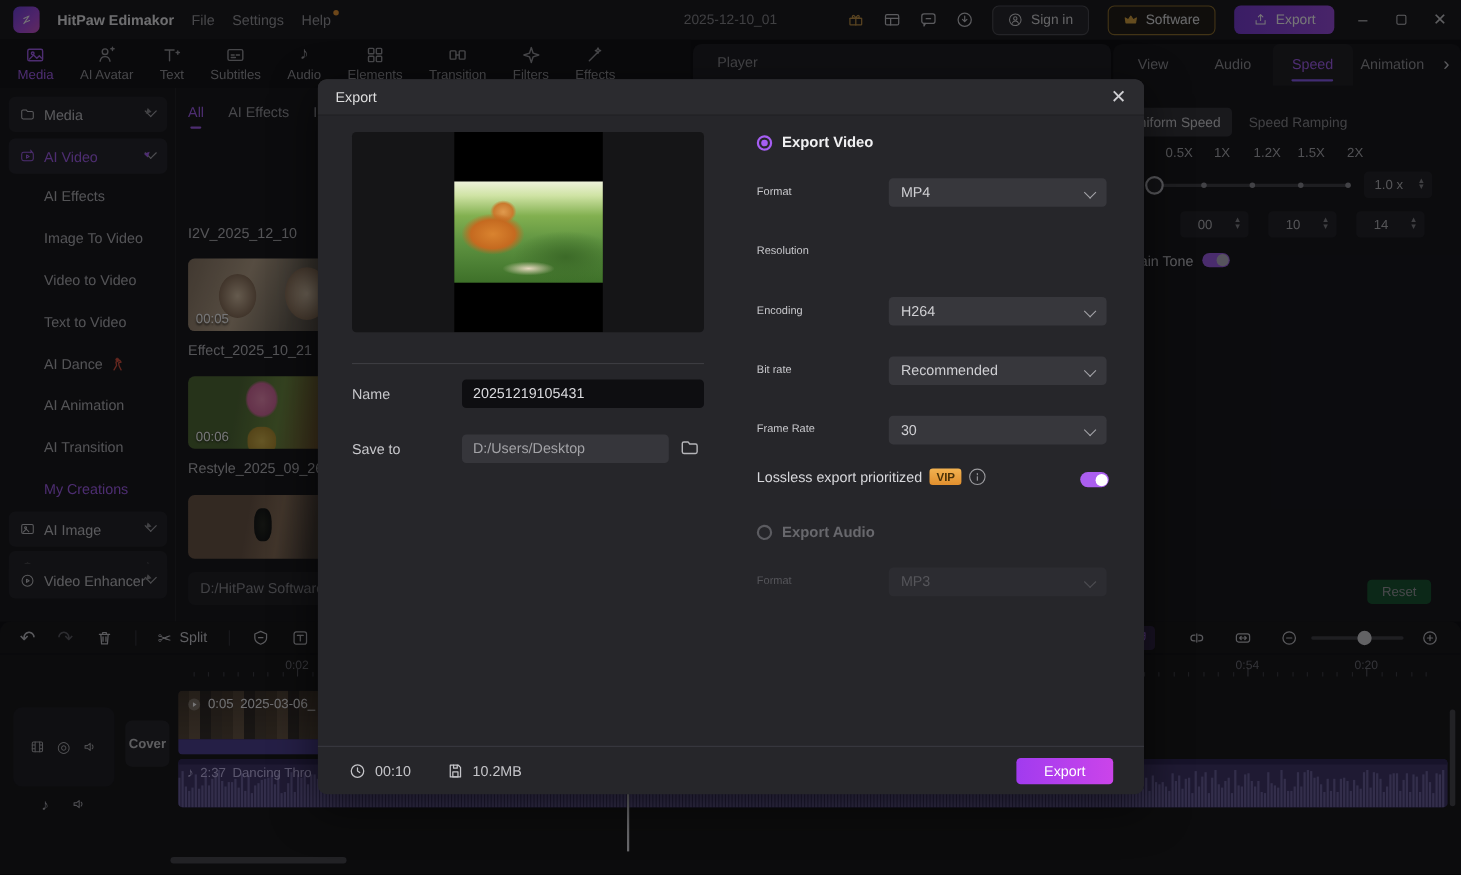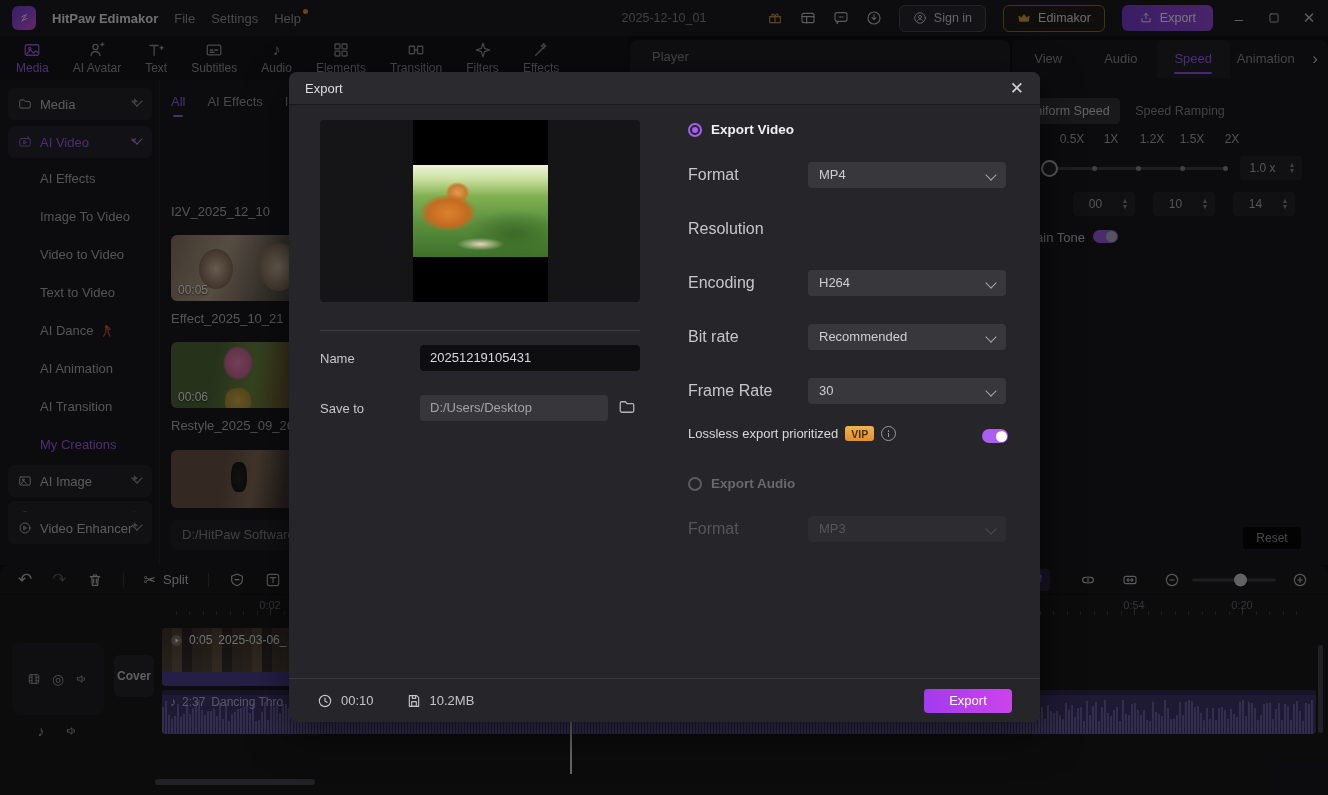--- a/index.html
+++ b/index.html
@@ -84,21 +84,21 @@
   .mark{position:absolute;width:44px;text-align:center;font-size:12px;color:#aeaeb2;}
   .sp-track{position:absolute;left:36px;top:127px;width:180px;height:3px;background:#3c3c41;border-radius:2px;}
   .sp-dot{position:absolute;top:-1px;width:5px;height:5px;border-radius:50%;background:#8d8d92;}
   .sp-handle{position:absolute;left:-7px;top:-7px;width:13px;height:13px;border-radius:50%;background:#232327;border:2px solid #b9b9be;}
   .stepper{position:absolute;width:62px;height:24px;background:#202024;border-radius:4px;display:flex;align-items:center;
            font-size:12px;color:#b5b5b9;}
   .stepper .val{flex:1;text-align:center;}
   .arrows{width:14px;display:flex;flex-direction:column;align-items:center;gap:1px;color:#85858a;font-size:7px;line-height:6px;padding-right:3px;}
   .toggle{position:absolute;width:25px;height:13px;border-radius:7px;background:#9e5ce8;}
   .toggle .knob{position:absolute;right:1px;top:1px;width:11px;height:11px;border-radius:50%;background:#dcd7e6;}
-  .btn-reset{position:absolute;left:231px;top:487px;width:58px;height:22px;background:#000000;border-radius:4px;
+  .btn-reset{position:absolute;left:231px;top:487px;width:58px;height:22px;background:#14532d;border-radius:4px;
              font-size:12px;color:#9b9b9f;text-align:center;line-height:22px;}
 
   
   .timeline-panel{position:absolute;left:0;top:565px;width:1328px;height:230px;background:#141416;border-radius:10px 10px 0 0;}
   .tl-toolbar{position:absolute;left:0;top:0;width:100%;height:30px;border-bottom:1px solid #0f0f11;
               display:flex;align-items:center;gap:20px;padding-left:18px;box-sizing:border-box;}
   .tl-ic{color:#c2c2c6;font-size:15px;line-height:1;}
   .tl-ic.dim{color:#5c5c61;}
   .vdiv{width:1px;height:14px;background:#333338;}
   .split{display:flex;align-items:center;gap:7px;font-size:13px;color:#cacace;}
@@ -156,21 +156,21 @@
               font-size:13px;color:#a3a3a7;line-height:26px;padding:0 10px;box-sizing:border-box;}
   .folder-btn{position:absolute;left:329px;top:326px;color:#b5b5b9;}
   .radio-row{position:absolute;left:399px;display:flex;align-items:center;gap:9px;}
   .radio{width:14px;height:14px;border-radius:50%;border:2px solid #a55ef2;box-sizing:border-box;position:relative;}
   .radio::after{content:"";position:absolute;left:2px;top:2px;width:6px;height:6px;border-radius:50%;background:#a55ef2;}
   .radio.off{border-color:#5b5b60;}
   .radio.off::after{display:none;}
   .radio-label{font-size:13.5px;font-weight:bold;color:#f0f0f2;}
   .radio-label.dim{color:#68686d;}
   .drow{position:absolute;left:399px;width:320px;height:26px;}
-  .dlabel{position:absolute;left:0;font-size:16px;color:#c7c7cb;line-height:26px;}
+  .dlabel{position:absolute;left:0;font-size:10px;color:#c7c7cb;line-height:26px;}
   .dlabel.dim{color:#55555a;}
   .dselect{position:absolute;left:120px;top:0;width:198px;height:26px;background:#37373c;border-radius:4px;
            font-size:13px;color:#cfcfd3;line-height:26px;padding:0 28px 0 11px;box-sizing:border-box;}
   .dselect.dim{background:#2c2c31;color:#55555a;}
   .chev{position:absolute;right:11px;top:9px;width:7px;height:7px;border-right:1.6px solid #a5a5aa;border-bottom:1.6px solid #a5a5aa;transform:rotate(45deg);}
   .dselect.dim .chev{border-color:#4c4c51;}
   .lossless{position:absolute;left:399px;top:354px;display:flex;align-items:center;gap:7px;font-size:13px;color:#d8d8dc;}
   .vip{background:linear-gradient(180deg,#f2b250,#e18f2e);border-radius:3px;padding:1.5px 6px;font-size:10.5px;font-weight:bold;color:#4a3208;}
   .info{width:15px;height:15px;border-radius:50%;border:1.3px solid #9a9a9e;box-sizing:border-box;position:relative;}
   .info::before{content:"";position:absolute;left:5.4px;top:3px;width:1.6px;height:1.6px;border-radius:50%;background:#9a9a9e;}
@@ -229,21 +229,21 @@
             <circle cx="12" cy="12" r="9"></circle>
             <circle cx="12" cy="10" r="2.6"></circle>
             <path d="M7 17.5c1-2.5 2.8-3.5 5-3.5s4 1 5 3.5"></path>
           </svg>
         <span>Sign in</span>
       </span>
       <span class="btn-purchase">
         <svg class="ic14" viewBox="0 0 24 24" style="color:#d9a33c;fill:#d9a33c">
             <path d="M4.5 17l-1.2-8 4.7 3 4-5.8 4 5.8 4.7-3-1.2 8z"></path>
           </svg>
-        <span>Edimakor</span>
+        <span>Software</span>
       </span>
       <span class="btn-export-tb">
         <svg class="ic14" viewBox="0 0 24 24">
             <path d="M12 4v9M8.5 7.5L12 4l3.5 3.5M5 13v5.5h14V13"></path>
           </svg>
         <span>Export</span>
       </span>
       <span class="winbtn">–</span>
       <span class="winbtn">
         <svg class="ic14" viewBox="0 0 24 24" style="margin:0 auto">

